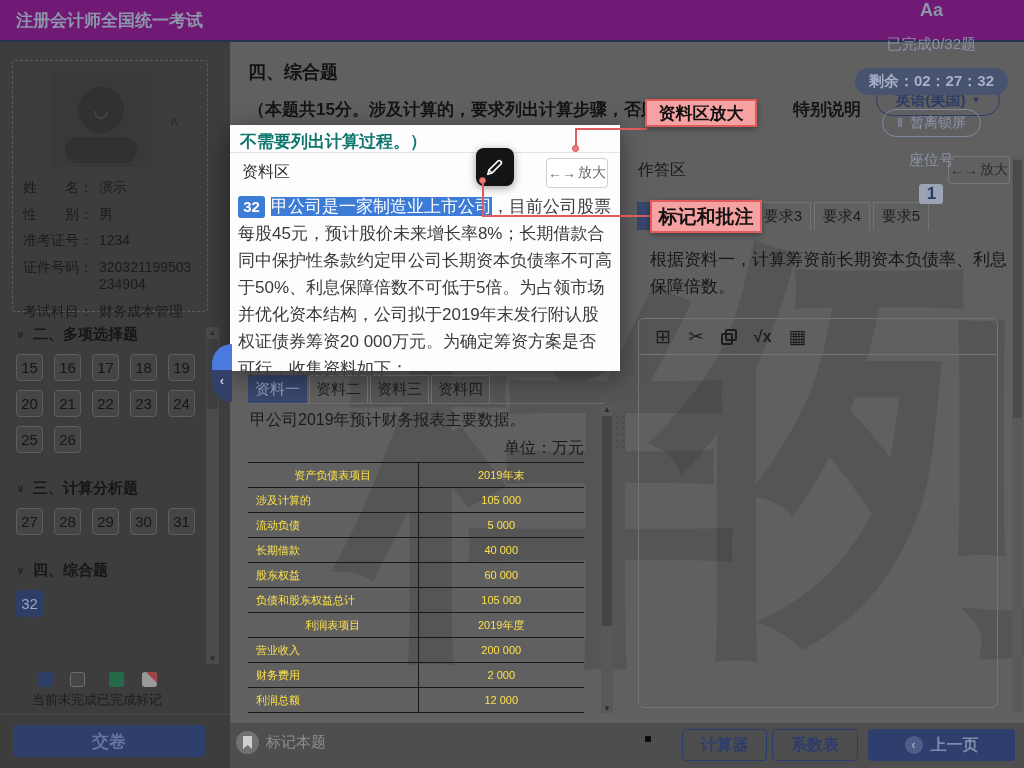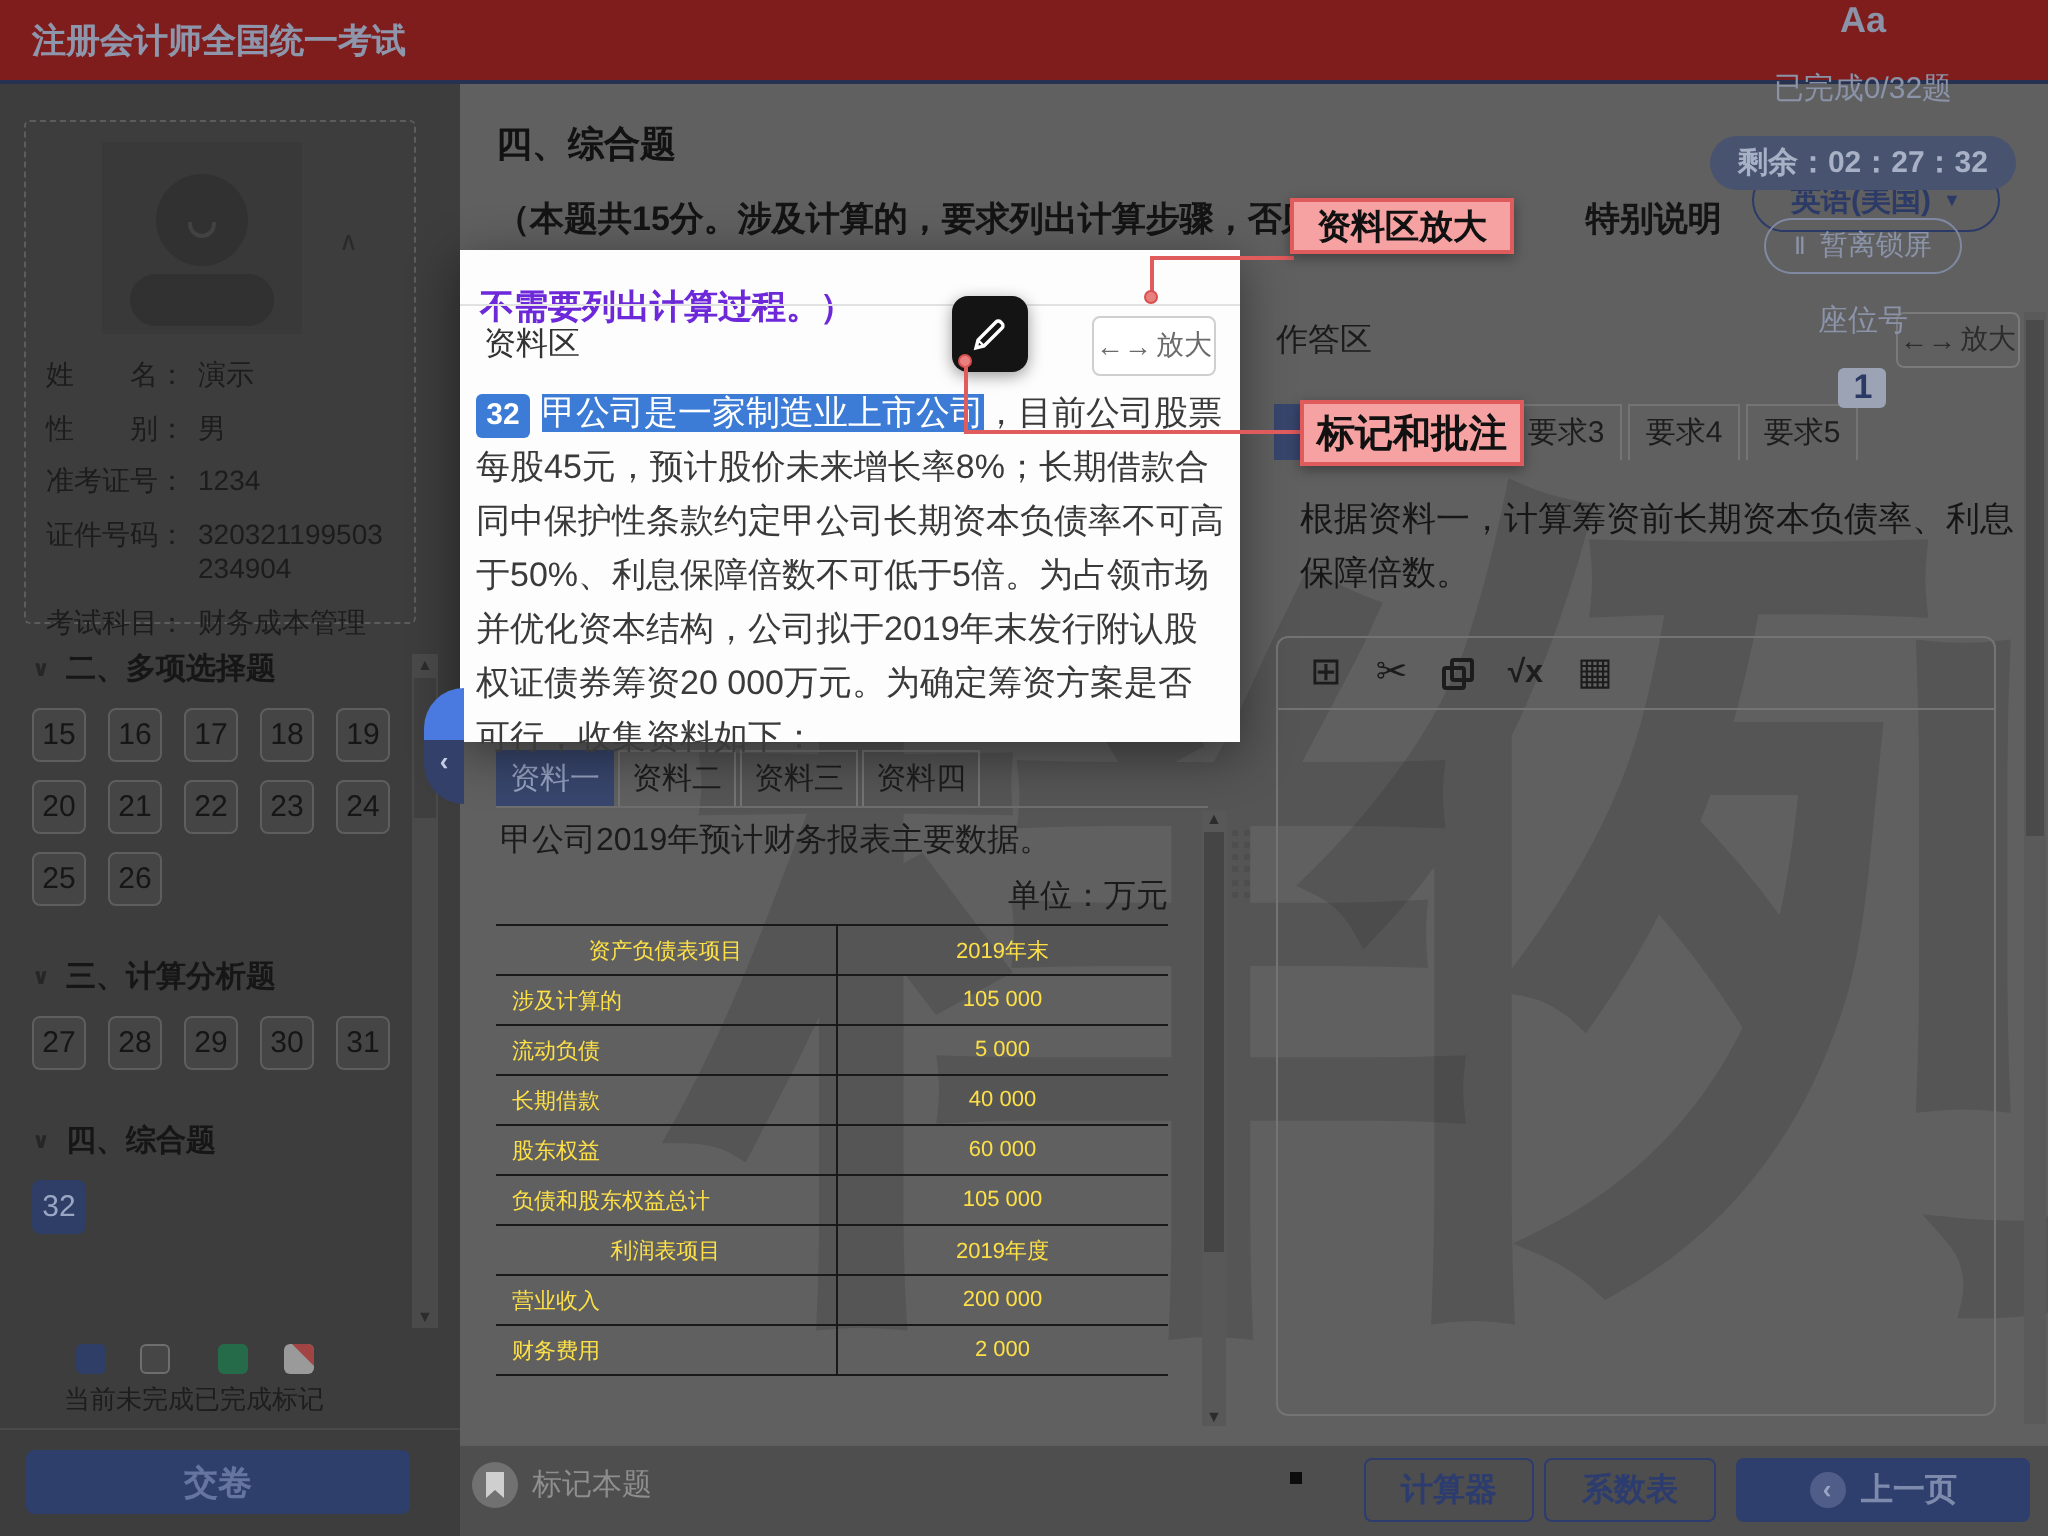--- a/index.html
+++ b/index.html
@@ -1,21 +1,21 @@
 <!DOCTYPE html>
 <html><head>
 <meta charset="utf-8">
 <style>
   * { margin:0; padding:0; box-sizing:border-box; }
   html,body { width:1024px; height:768px; }
   body { font-family:"Liberation Sans","DejaVu Sans",sans-serif; overflow:hidden; }
   .stage { position:relative; width:1024px; height:768px; background:#606060; overflow:hidden; }
 
   
-  .topbar { position:absolute; left:0; top:0; width:1024px; height:42px; background:#7f1d1d;
+  .topbar { position:absolute; left:0; top:0; width:1024px; height:42px; background:#701a75;
             border-bottom:2px solid #273252; display:flex; align-items:center; z-index:4; }
   .tb-title { color:#8e96ac; font-size:17px; font-weight:bold; margin-left:16px; }
   .tb-right { position:absolute; right:0; top:0; height:40px; display:flex; align-items:center; gap:14px; padding-right:16px;flex-direction:column; }
   .tb-aa { color:#8b93a9; font-size:18px; font-weight:bold; }
   .tb-progress { color:#8b93a9; font-size:15px; }
   .tb-timer { background:#47536f; color:#a8b0c6; font-size:15px; font-weight:bold;
               border-radius:14px; padding:4px 14px; }
   .tb-pause { border:1px solid #7f89a1; color:#8b93a9; font-size:14px; border-radius:14px;
               padding:4px 14px; display:flex; align-items:center; gap:6px; }
   .tb-pause .pp { font-size:12px; letter-spacing:1px; }
@@ -125,21 +125,21 @@
             color:#2d3c6e; font-size:16px; font-weight:bold; display:flex; align-items:center; justify-content:center; }
   .bb-calc { left:452px; width:85px; }
   .bb-coef { left:542px; width:86px;text-align:right; }
   .bb-prev { left:638px; width:147px; background:#2e3f6e; border:none; color:#7d8aac; gap:8px; }
   .prev-circ { width:18px; height:18px; border-radius:50%; background:#505d88; color:#9aa5c4;
                display:flex; align-items:center; justify-content:center; font-size:13px; padding-bottom:2px; }
 
   
   .popup { position:absolute; left:230px; top:125px; width:390px; height:246px; background:#fdfdfd;
            box-shadow:0 6px 24px rgba(0,0,0,0.45); z-index:5; }
-  .pop-bold { position:absolute; left:10px; top:5px; font-size:17px; font-weight:bold; color:#6d28d9;margin-top:12px; }
+  .pop-bold { position:absolute; left:10px; top:5px; font-size:17px; font-weight:bold; color:#0f766e; }
   .pop-div { position:absolute; left:0; top:27px; width:390px; border-top:1px solid #e2e2e2; }
   .pop-area-label { position:absolute; left:12px; top:37px; font-size:16px; color:#333; }
   .pencil-btn { position:absolute; left:246px; top:23px; width:38px; height:38px; background:#141414;
                 border-radius:8px; box-shadow:0 2px 8px rgba(0,0,0,0.4); display:flex; align-items:center; justify-content:center; }
   .zoom-btn { position:absolute; left:316px; top:33px; width:62px; height:30px; border:1px solid #cfcfcf;
               border-radius:4px; background:#fff; color:#6b6b6b; font-size:14px;
               display:flex; align-items:center; justify-content:center; gap:2px; }
   .pop-passage { position:absolute; left:8px; top:68px; width:374px; font-size:17px; line-height:27px; color:#3a3a3a; }
   .qbadge { display:inline-block; width:27px; height:22px; line-height:22px; text-align:center; background:#3c7cd6;
             color:#fff; font-size:15px; font-weight:bold; border-radius:3px; margin-right:6px; }
@@ -358,20 +358,24 @@
             <tr class="trow">
               <td class="c1">营业收入</td>
               <td class="c2">200 000</td>
             </tr>
 
             <tr class="trow">
               <td class="c1">财务费用</td>
               <td class="c2">2 000</td>
             </tr>
 
+            <tr class="trow">
+              <td class="c1">利润总额</td>
+              <td class="c2">12 000</td>
+            </tr>
           </tbody>
       </table>
       <div class="mat-scroll">
         <div class="up">▲</div>
         <div class="thumb"></div>
         <div class="dn">▼</div>
       </div>
       <div class="splitter">
         <i></i>
           <i></i>

